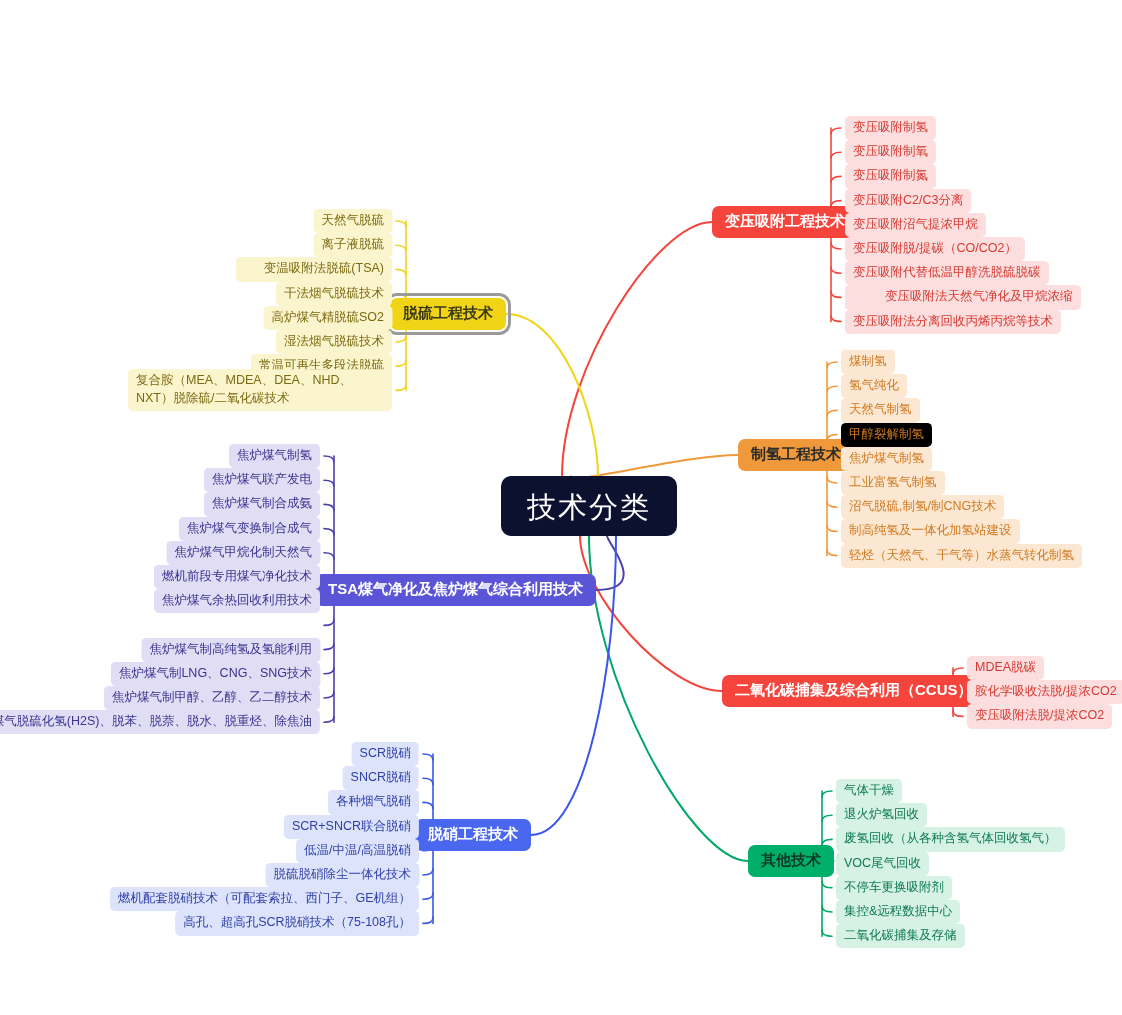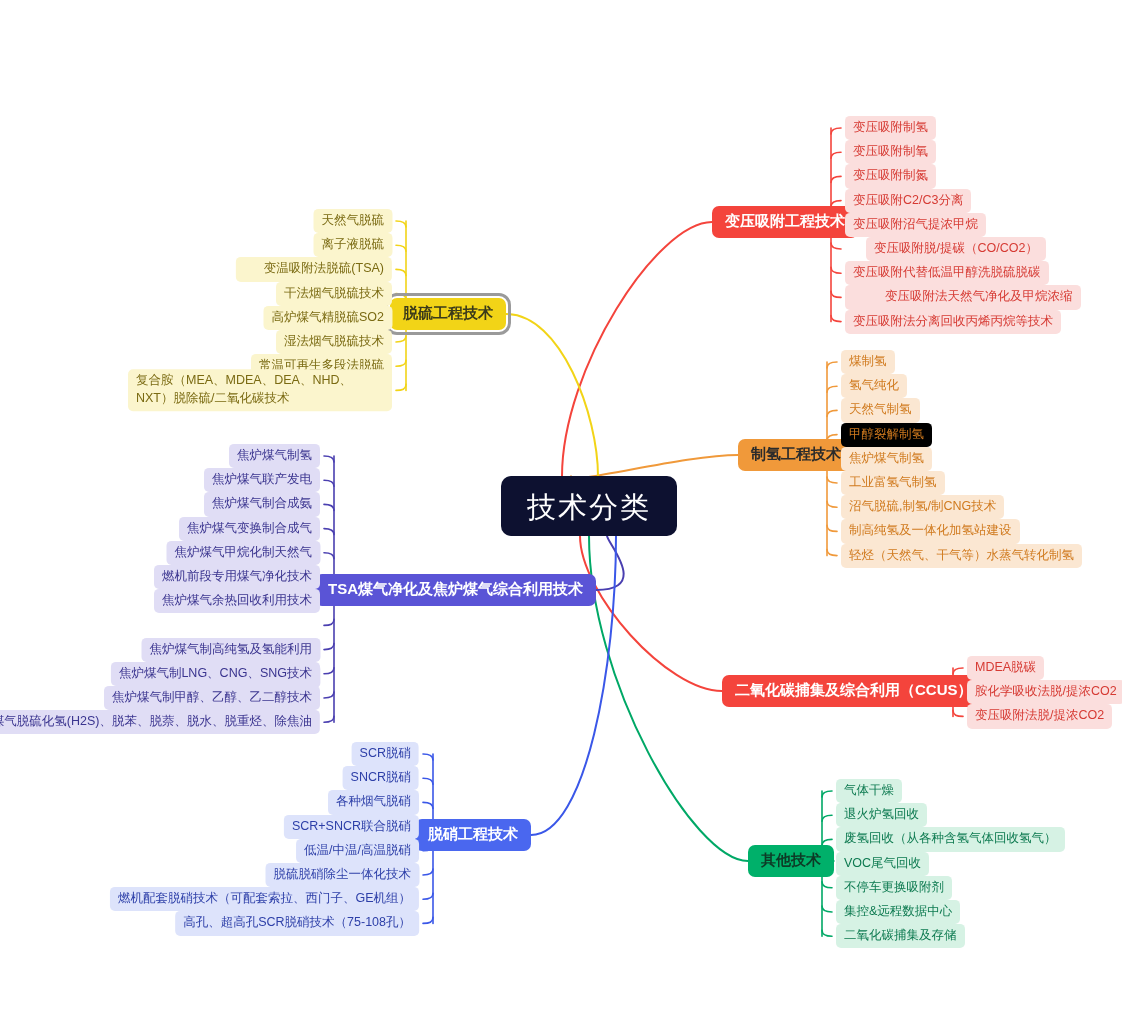--- a/index.html
+++ b/index.html
@@ -122,21 +122,21 @@
       <path d="M 433 917.4 Q 433 923.4, 423 923.4" fill="none" stroke="#3a57e8" stroke-width="1.6" stroke-linecap="round"></path>
     </svg>
   <div id="nodes">
       <div class="node root" style="left: 589px; top: 506px; background: rgb(13, 17, 48); color: rgb(255, 255, 255);">技术分类</div>
       <div class="node topic" style="left: 712px; top: 222px; background: rgb(244, 68, 60); color: rgb(255, 255, 255);">变压吸附工程技术</div>
       <div class="node leaf" style="left: 845px; top: 128px; background: rgb(251, 222, 221); color: rgb(214, 58, 51);">变压吸附制氢</div>
       <div class="node leaf" style="left: 845px; top: 152.2px; background: rgb(251, 222, 221); color: rgb(214, 58, 51);">变压吸附制氧</div>
       <div class="node leaf" style="left: 845px; top: 176.4px; background: rgb(251, 222, 221); color: rgb(214, 58, 51);">变压吸附制氮</div>
       <div class="node leaf" style="left: 845px; top: 200.6px; background: rgb(251, 222, 221); color: rgb(214, 58, 51);">变压吸附C2/C3分离</div>
       <div class="node leaf" style="left: 845px; top: 224.8px; background: rgb(251, 222, 221); color: rgb(214, 58, 51);">变压吸附沼气提浓甲烷</div>
-      <div class="node leaf" style="left: 845px; top: 249px; background: rgb(251, 222, 221); color: rgb(214, 58, 51); margin-left: 21px;">变压吸附脱/提碳（CO/CO2）</div>
+      <div class="node leaf" style="left: 845px; top: 249px; background: rgb(251, 222, 221); color: rgb(214, 58, 51);">变压吸附脱/提碳（CO/CO2）</div>
       <div class="node leaf" style="left: 845px; top: 273.2px; background: rgb(251, 222, 221); color: rgb(214, 58, 51);">变压吸附代替低温甲醇洗脱硫脱碳</div>
       <div class="node leaf" style="left: 845px; top: 297.4px; background: rgb(251, 222, 221); color: rgb(214, 58, 51); padding-left: 40px;">变压吸附法天然气净化及甲烷浓缩</div>
       <div class="node leaf" style="left: 845px; top: 321.6px; background: rgb(251, 222, 221); color: rgb(214, 58, 51);">变压吸附法分离回收丙烯丙烷等技术</div>
       <div class="node topic" style="left: 738px; top: 455px; background: rgb(240, 153, 58); color: rgb(43, 43, 43);">制氢工程技术</div>
       <div class="node leaf" style="left: 841px; top: 362px; background: rgb(251, 231, 210); color: rgb(208, 122, 30);">煤制氢</div>
       <div class="node leaf" style="left: 841px; top: 386.2px; background: rgb(251, 231, 210); color: rgb(208, 122, 30);">氢气纯化</div>
       <div class="node leaf" style="left: 841px; top: 410.4px; background: rgb(251, 231, 210); color: rgb(208, 122, 30);">天然气制氢</div>
       <div class="node leaf" style="left: 841px; top: 434.6px; background: #000000; color: rgb(208, 122, 30); font-family: Liberation Serif, serif;">甲醇裂解制氢</div>
       <div class="node leaf" style="left: 841px; top: 458.8px; background: rgb(251, 231, 210); color: rgb(208, 122, 30);">焦炉煤气制氢</div>
       <div class="node leaf" style="left: 841px; top: 483px; background: rgb(251, 231, 210); color: rgb(208, 122, 30);">工业富氢气制氢</div>

